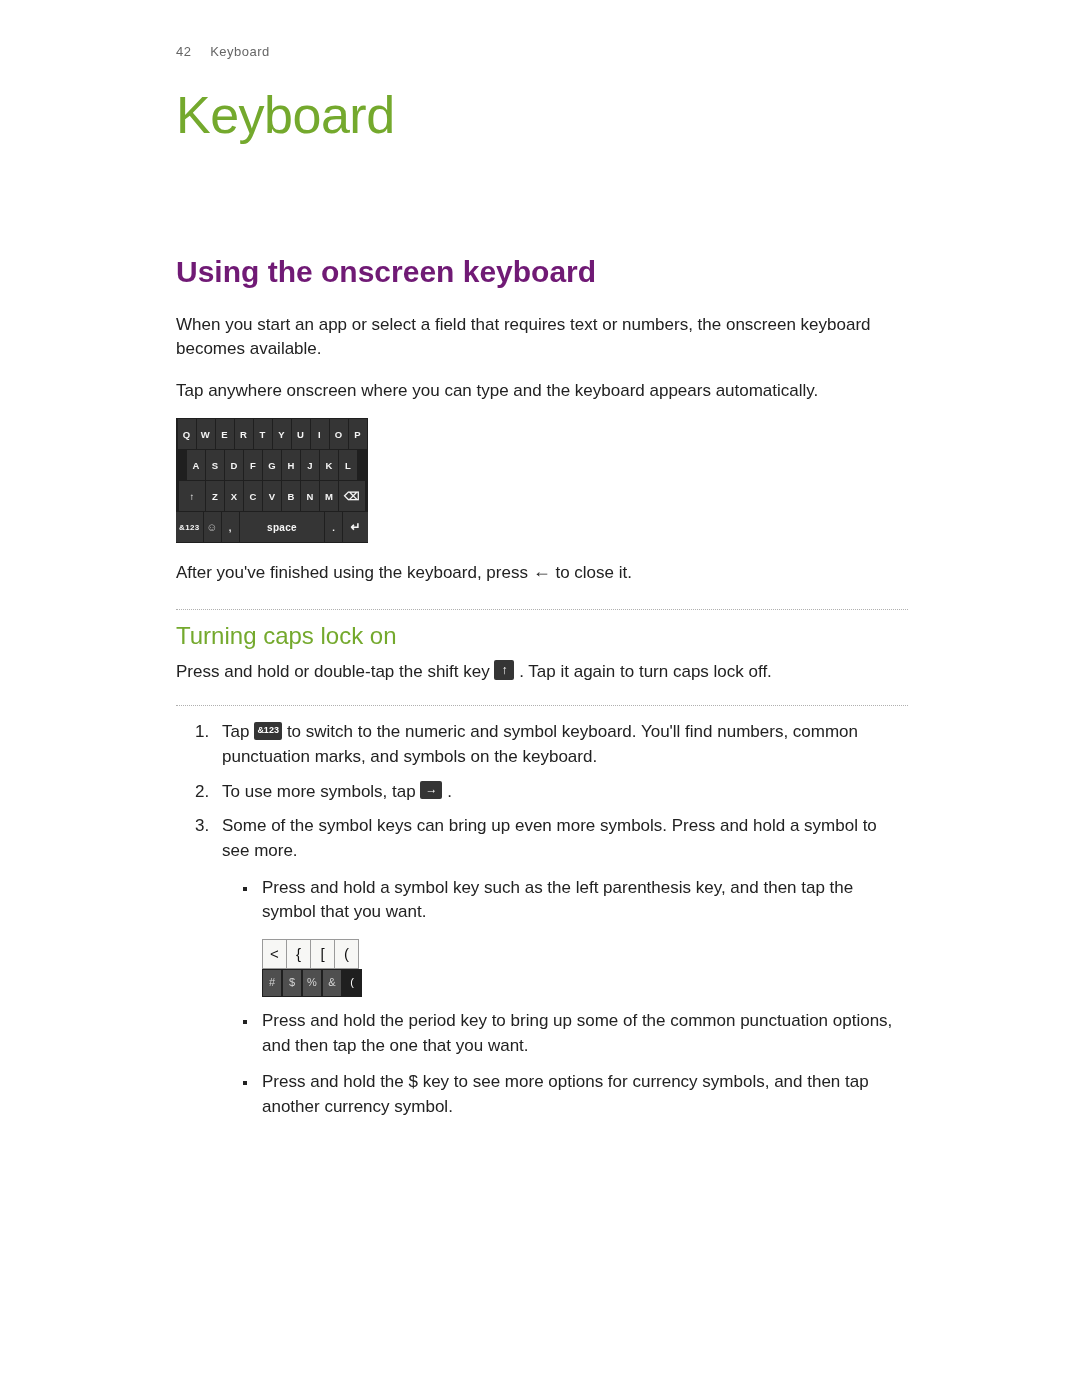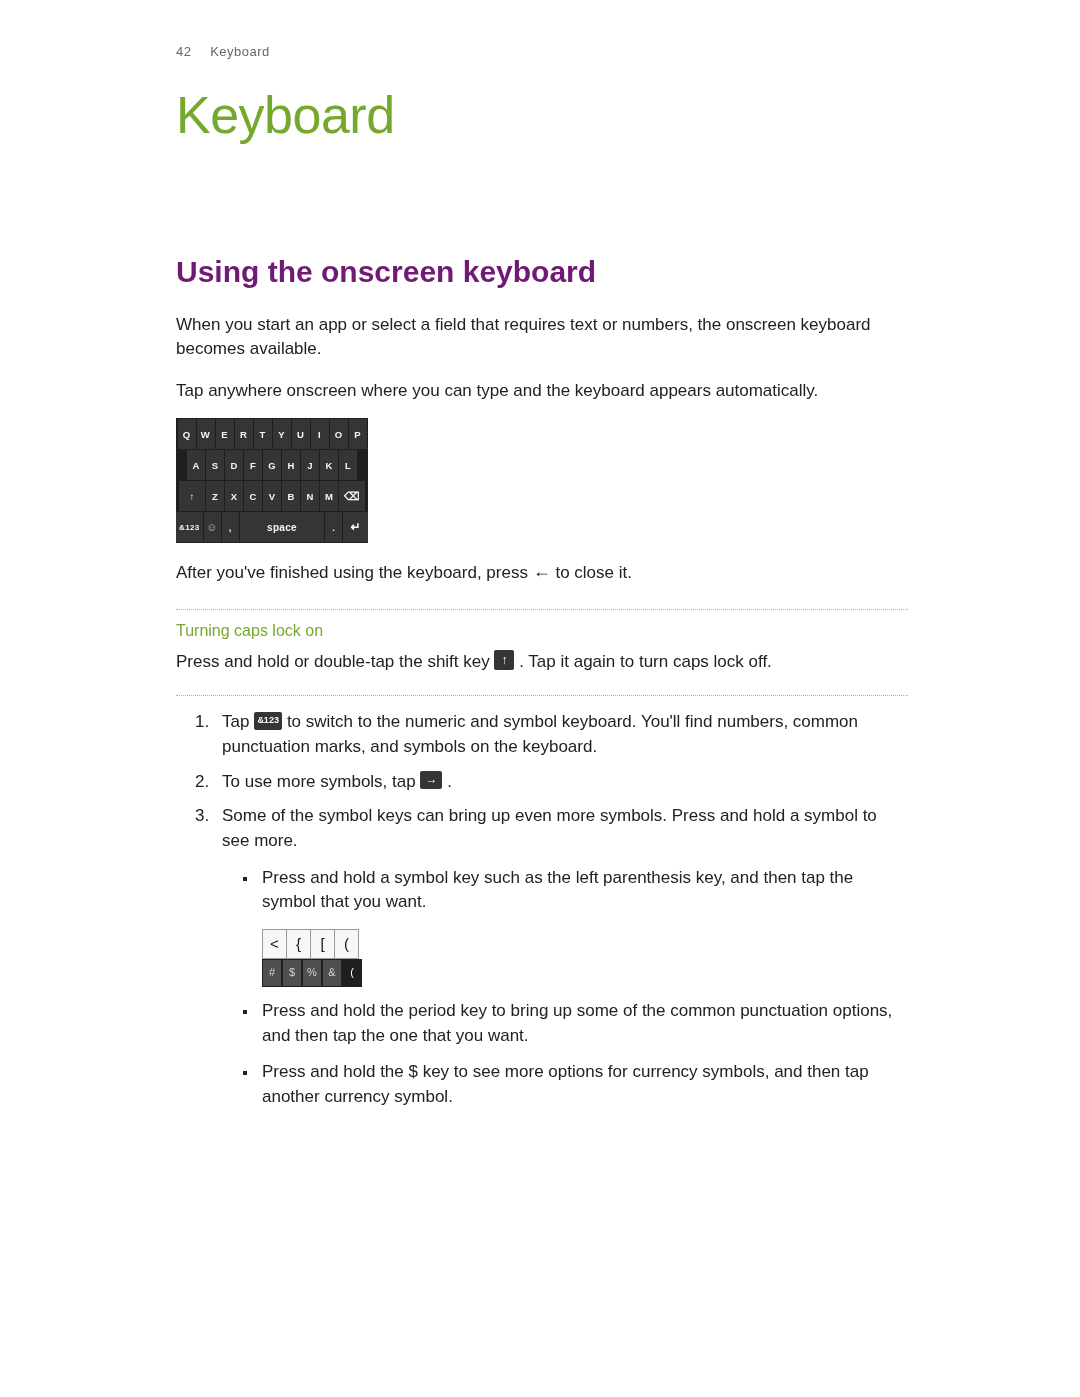--- a/index.html
+++ b/index.html
@@ -106,21 +106,21 @@
   }
   .inline-key.arrow-icon {
     width: 22px; height: 18px; font-size: 12px;
   }
   .dotted-rule {
     border: none;
     border-top: 1.5px dotted #b0b0b0;
     margin: 22px 0 12px 0;
   }
   .sub-heading {
-    font-size: 16px;
+    font-size: 24px;
     color: #74a92d;
     font-weight: 400;
     margin: 0 0 10px 0;
   }
   ol.numbered {
     margin: 14px 0 0 0;
     padding-left: 38px;
     font-size: 17px;
     line-height: 1.45;
   }

